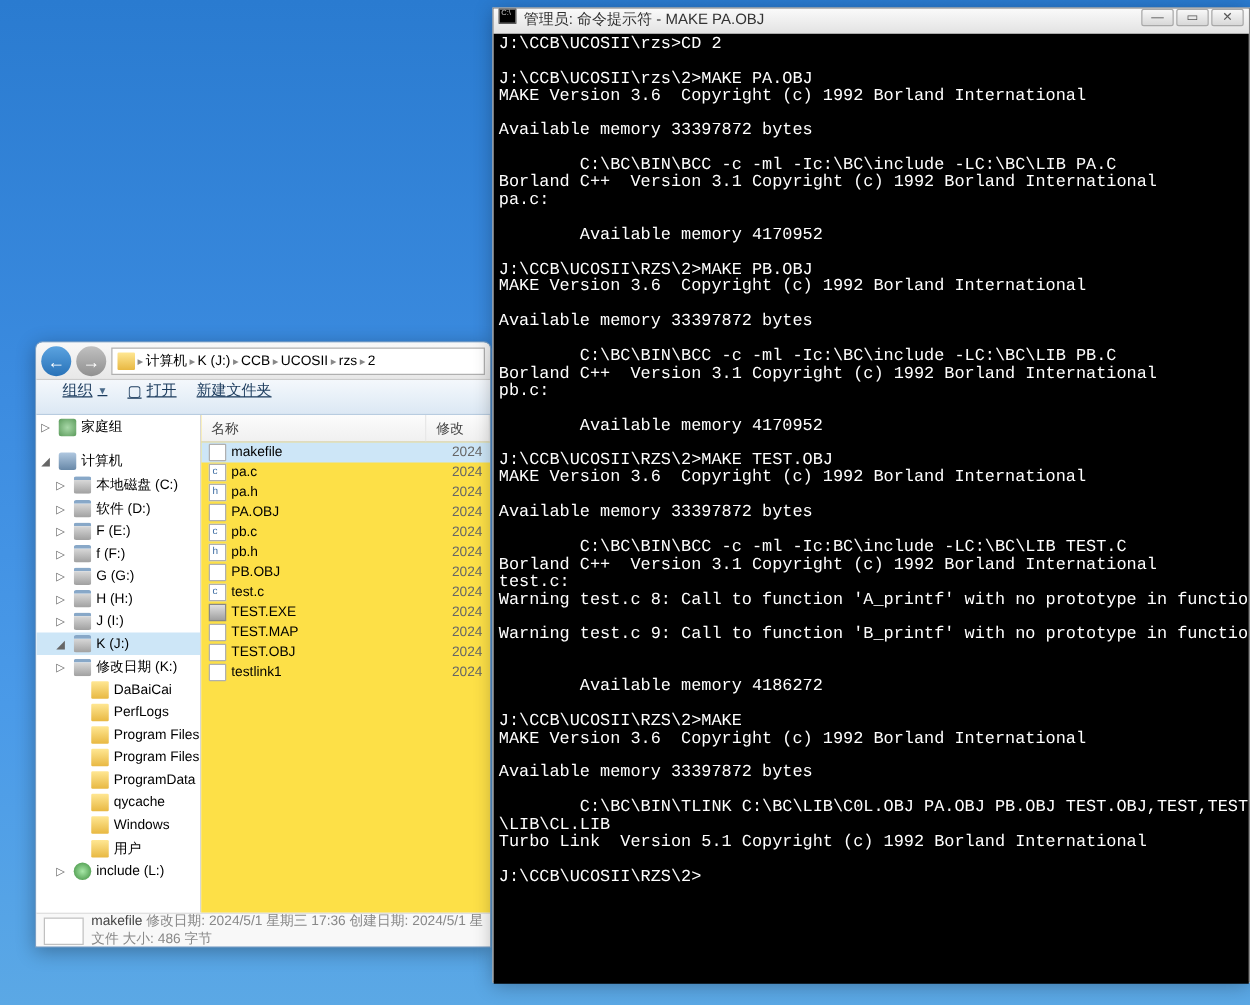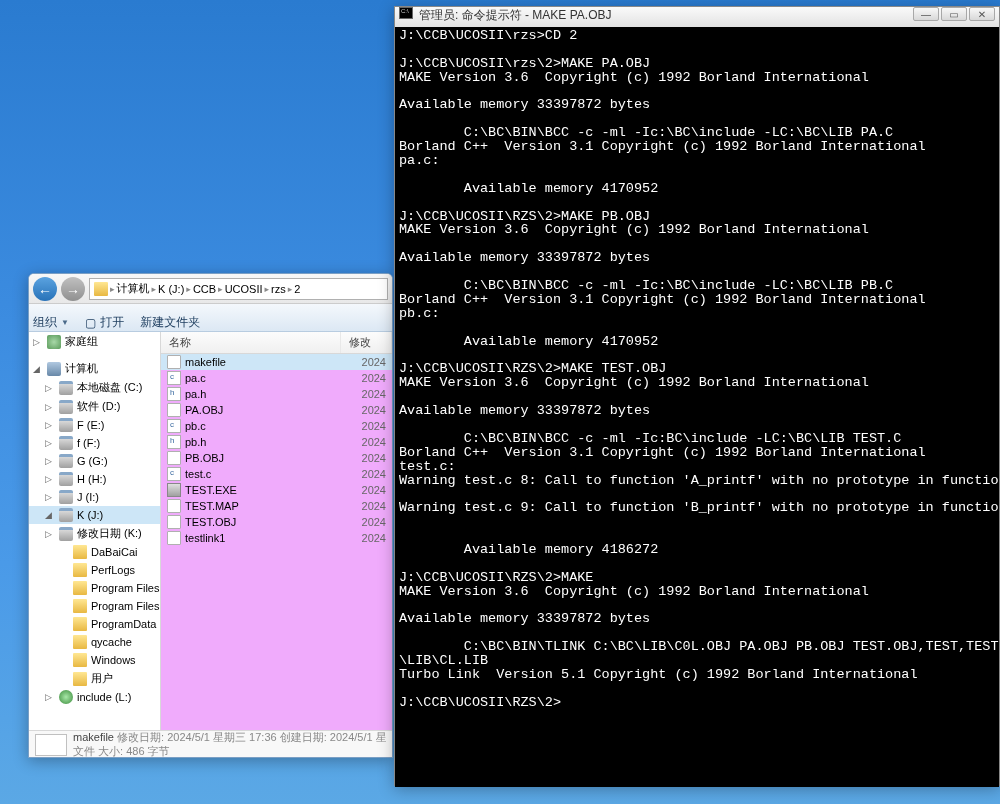--- a/index.html
+++ b/index.html
@@ -62,25 +62,26 @@
   width: 14px; height: 14px;
   background: linear-gradient(#ffe793, #e8b842);
   border-radius: 1px;
 }
 .bc-sep { color: #888; font-size: 9px; }
 .toolbar {
   height: 28px;
   background: linear-gradient(#f4f8fc, #dce8f4);
   border-bottom: 1px solid #b8cce0;
   display: flex;
-  align-items: flex-end;
-  padding: 0 4px;
+  align-items: flex-start;
+  padding: 0 21px;
   gap: 16px;
   font-size: 12px;
   color: #1a3a5c;
+  text-decoration: underline;
 }
 .tb-item { display: flex; align-items: center; gap: 4px; }
 .tb-arrow { font-size: 8px; color: #4a6a8a; }
 .explorer-body {
   display: flex;
   height: 398px;
 }
 .tree-panel {
   width: 132px;
   border-right: 1px solid #d8d8d8;
@@ -100,21 +101,21 @@
 .tree-item.selected { background: #cde6f7; }
 .ti-icon { width: 14px; height: 14px; flex-shrink: 0; }
 .icon-home { background: radial-gradient(#a8d8a8, #5a9a5a); border-radius: 2px; }
 .icon-computer { background: linear-gradient(#b0c8e0, #6888a8); border-radius: 2px; }
 .icon-drive { background: linear-gradient(#d8d8d8, #a0a0a0); border-radius: 2px; border-top: 3px solid #88a8c8; }
 .icon-folder { background: linear-gradient(#ffe793, #e8b842); border-radius: 1px; }
 .icon-network { background: radial-gradient(#a8e8a8, #3a8a3a); border-radius: 50%; }
 .tree-toggle { width: 10px; font-size: 9px; color: #666; }
 .file-panel {
   flex: 1;
-  background: #f0abfc;
+  background: #fde047;
   overflow: hidden;
 }
 .file-header {
   display: flex;
   background: linear-gradient(#fcfcfc, #f0f0f0);
   border-bottom: 1px solid #d8d8d8;
   font-size: 11px;
   color: #444;
 }
 .fh-col { padding: 3px 8px; border-right: 1px solid #e8e8e8; }

